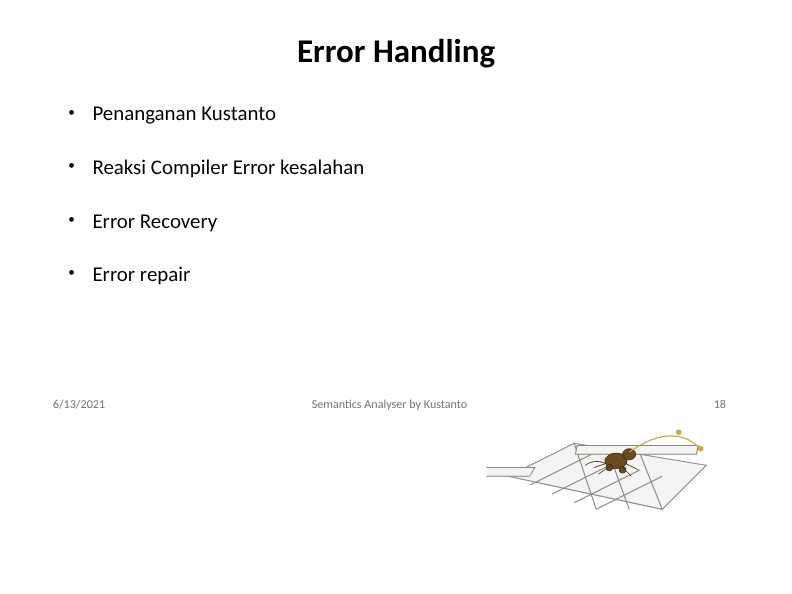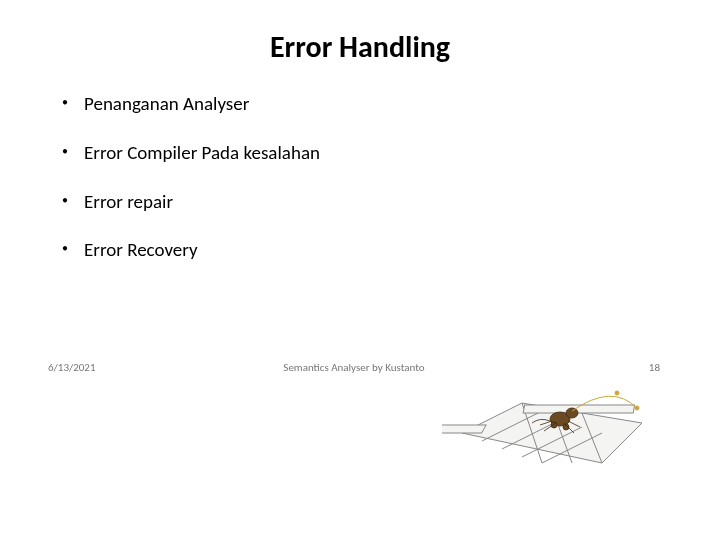--- a/index.html
+++ b/index.html
@@ -16,24 +16,24 @@
   .footer .fc { position: absolute; left: 0; right: 0; text-align: center; }
   .footer .fr { float: right; }
 </style>
 </head>
 <body>
 
 <div class="slide">
   <h1 class="title">Error Handling</h1>
 
   <ul class="bullets">
-    <li>Penanganan Analyser</li>
-    <li>Error Compiler Pada kesalahan</li>
+    <li>Penanganan Kustanto</li>
+    <li>Reaksi Compiler Error kesalahan</li>
+    <li>Error Recovery</li>
     <li>Error repair</li>
-    <li>Error Recovery</li>
   </ul>
 
   <div class="illustration">
     <svg viewBox="0 0 230 125">
       <g transform="translate(20,8) scale(1)">
         <g stroke="#888" stroke-width="1" fill="#f4f4f2">
           <polygon points="0,70 60,40 180,60 140,100"></polygon>
           <line x1="20" y1="78" x2="80" y2="48"></line>
           <line x1="40" y1="86" x2="100" y2="56"></line>
           <line x1="60" y1="94" x2="120" y2="64"></line>

